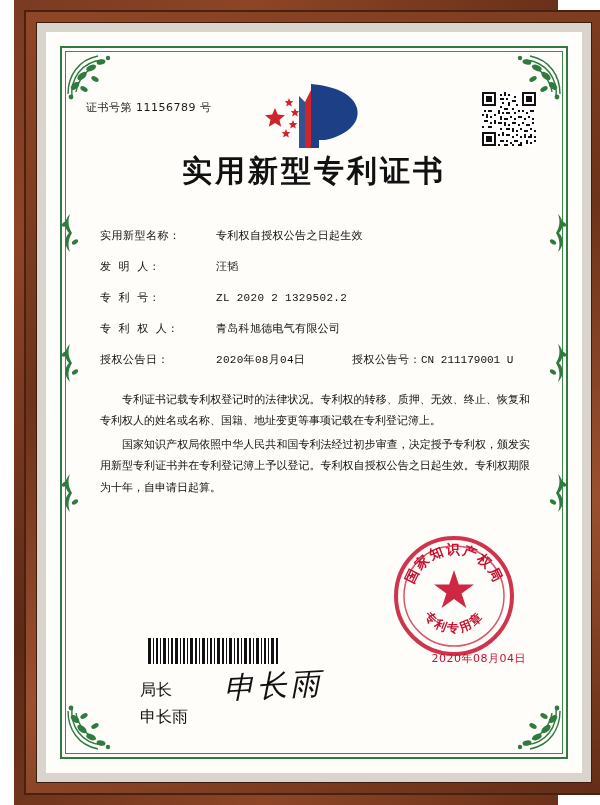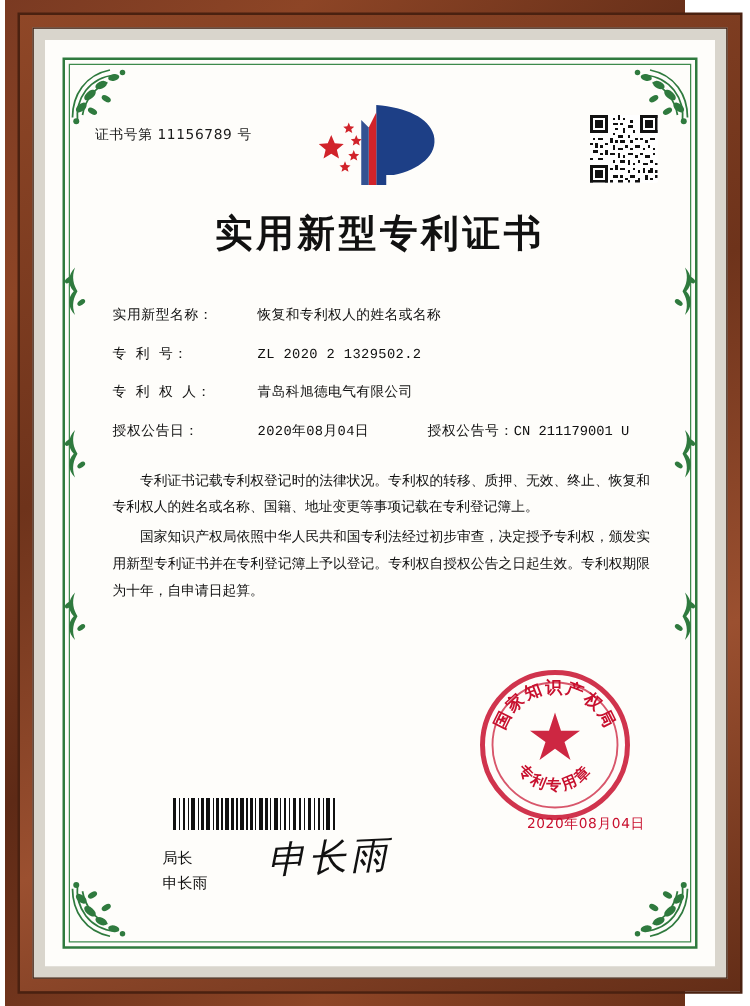--- a/index.html
+++ b/index.html
@@ -10,21 +10,21 @@
   body {
     width: 600px;
     height: 805px;
     font-family: "Liberation Sans", sans-serif;
     overflow: hidden;
   }
 
   
   .frame-outer {
     position: absolute;
-    left: 4px; top: 0;
+    left: 14px; top: 0;
     width: 544px; height: 805px;
     background: linear-gradient(135deg, #7a3a22 0%, #8d4526 18%, #5e2a16 48%, #8d4526 78%, #6b3119 100%);
     box-sizing: border-box;
   }
   .frame-bevel {
     position: absolute;
     left: 10px; top: 10px;
     width: 580px; height: 785px;
     box-sizing: border-box;
     border: 2px solid #4a2110;
@@ -129,21 +129,21 @@
   }
   .logo-wrap svg { display: block; }
 
   .title {
     text-align: center;
     font-family: "DejaVu Sans", sans-serif;
     font-size: 30px;
     font-weight: bold;
     color: #111;
     letter-spacing: 3px;
-    margin-top: 52px;
+    margin-top: 36px;
   }
 
   .fields {
     margin-top: 36px;
     padding-left: 14px;
   }
   .field-row {
     display: flex;
     align-items: baseline;
     margin-bottom: 16px;
@@ -184,21 +184,21 @@
     left: 62px; top: 560px;
     width: 132px; height: 26px;
   }
   .barcode svg { display:block; }
 
   
   .sig-block {
     position: absolute;
     left: 54px; top: 598px;
     font-family: "DejaVu Sans", sans-serif;
-    font-size: 12px;
+    font-size: 16px;
     color: #111;
     line-height: 1.7;
   }
   .sig-script {
     position: absolute;
     left: 138px; top: 588px;
     font-family: "DejaVu Serif", serif;
     font-size: 30px;
     color: #111;
     font-style: italic;
@@ -484,21 +484,25 @@
         </svg>
       </div>
 
       <div class="cert-no">证书号第 11156789 号</div>
 
       <div class="title">实用新型专利证书</div>
 
       <div class="fields">
         <div class="field-row">
           <span class="field-label">实用新型名称：</span>
-          <span class="field-value">恢复和专利权人的姓名或名称</span>
+          <span class="field-value">专利权自授权公告之日起生效</span>
+        </div>
+        <div class="field-row">
+          <span class="field-label">发 明 人：</span>
+          <span class="field-value">汪韬</span>
         </div>
         <div class="field-row">
           <span class="field-label">专 利 号：</span>
           <span class="field-value">ZL 2020 2 1329502.2</span>
         </div>
         <div class="field-row">
           <span class="field-label">专 利 权 人：</span>
           <span class="field-value">青岛科旭德电气有限公司</span>
         </div>
         <div class="field-row">

